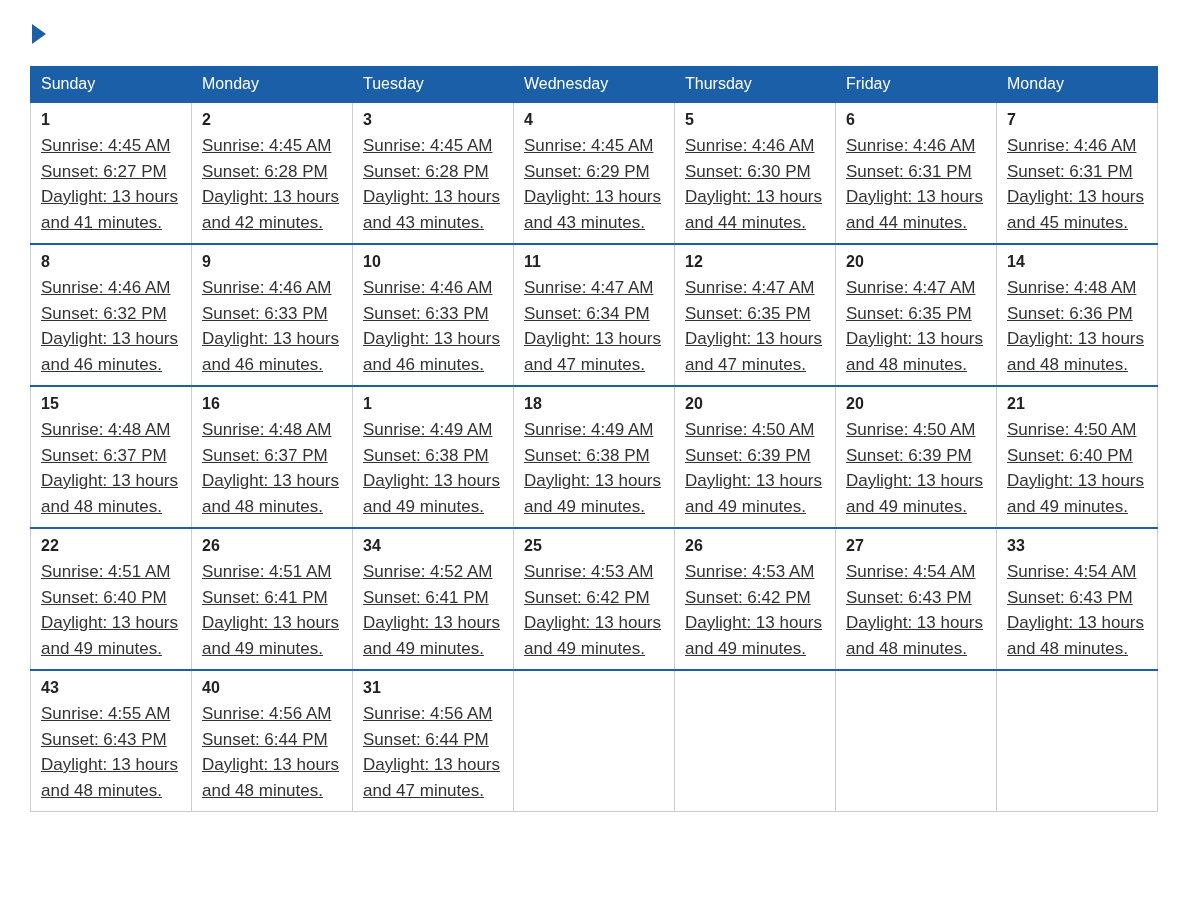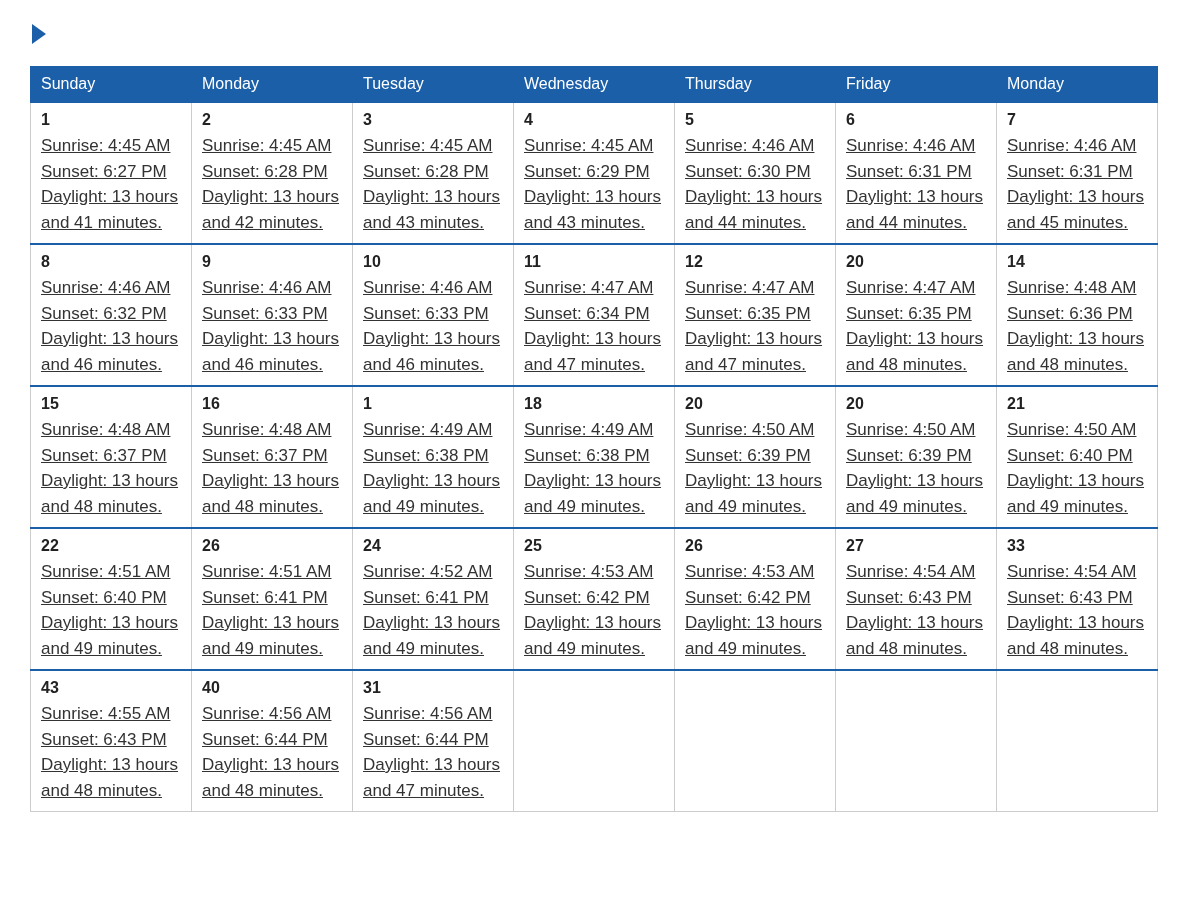--- a/index.html
+++ b/index.html
@@ -178,21 +178,21 @@
         <td><span class="day-number">20</span>
 <span class="day-info">Sunrise: 4:50 AM<br>Sunset: 6:39 PM<br>Daylight: 13 hours and&nbsp;49 minutes.</span></td>
         <td><span class="day-number">21</span>
 <span class="day-info">Sunrise: 4:50 AM<br>Sunset: 6:40 PM<br>Daylight: 13 hours and&nbsp;49 minutes.</span></td>
       </tr>
       <tr>
         <td><span class="day-number">22</span>
 <span class="day-info">Sunrise: 4:51 AM<br>Sunset: 6:40 PM<br>Daylight: 13 hours and&nbsp;49 minutes.</span></td>
         <td><span class="day-number">26</span>
 <span class="day-info">Sunrise: 4:51 AM<br>Sunset: 6:41 PM<br>Daylight: 13 hours and&nbsp;49 minutes.</span></td>
-        <td><span class="day-number">24</span>
+        <td><span class="day-number">34</span>
 <span class="day-info">Sunrise: 4:52 AM<br>Sunset: 6:41 PM<br>Daylight: 13 hours and&nbsp;49 minutes.</span></td>
         <td><span class="day-number">25</span>
 <span class="day-info">Sunrise: 4:53 AM<br>Sunset: 6:42 PM<br>Daylight: 13 hours and&nbsp;49 minutes.</span></td>
         <td><span class="day-number">26</span>
 <span class="day-info">Sunrise: 4:53 AM<br>Sunset: 6:42 PM<br>Daylight: 13 hours and&nbsp;49 minutes.</span></td>
         <td><span class="day-number">27</span>
 <span class="day-info">Sunrise: 4:54 AM<br>Sunset: 6:43 PM<br>Daylight: 13 hours and&nbsp;48 minutes.</span></td>
         <td><span class="day-number">33</span>
 <span class="day-info">Sunrise: 4:54 AM<br>Sunset: 6:43 PM<br>Daylight: 13 hours and&nbsp;48 minutes.</span></td>
       </tr>

